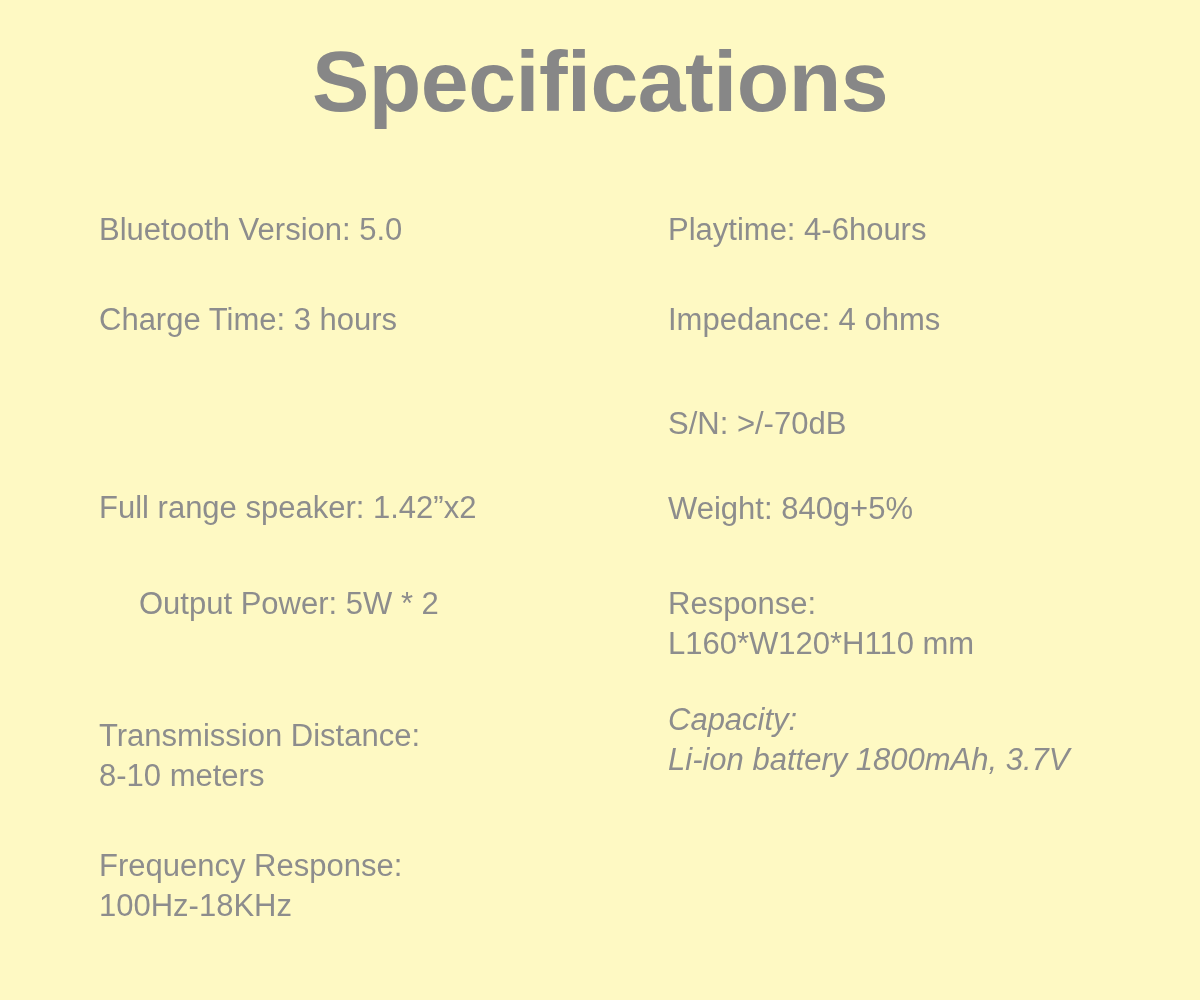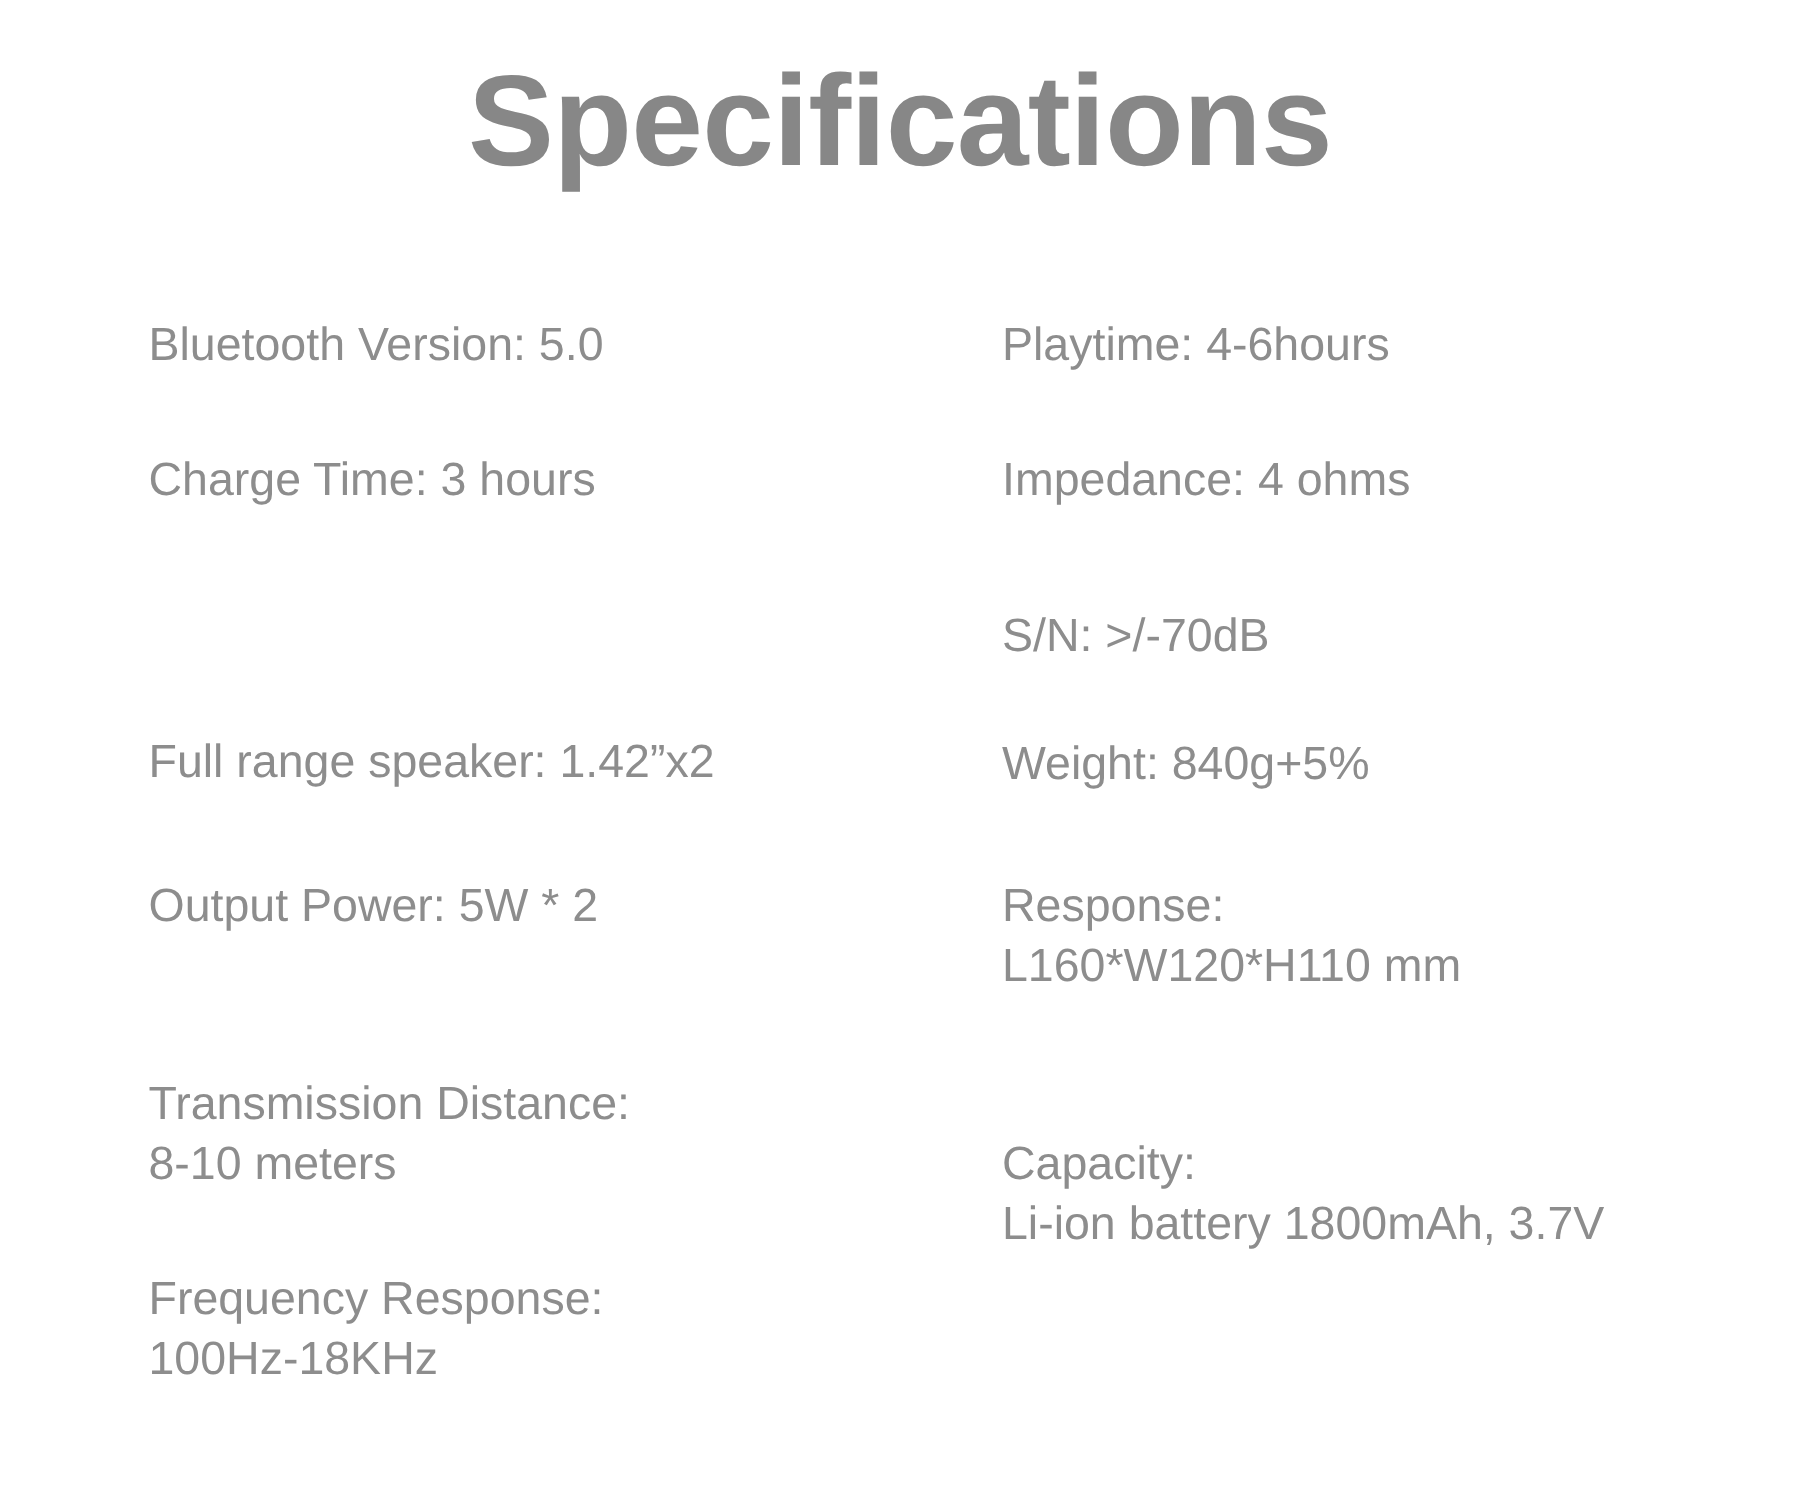--- a/index.html
+++ b/index.html
@@ -10,21 +10,21 @@
     width: 1200px;
     height: 1000px;
     background: #e8e8e6;
     font-family: "Liberation Sans", sans-serif;
     overflow: hidden;
   }
   .sheet {
     position: relative;
     width: 1200px;
     height: 1000px;
-    background: #ffffff;
+    background: #fef9c3;
   }
   .page-title {
     position: absolute;
     left: 0;
     top: 38px;
     width: 1200px;
     text-align: center;
     font-size: 86px;
     font-weight: bold;
     color: #878787;
@@ -58,21 +58,21 @@
 
 <div class="spec-item col-left" style="top: 210px;">
       <span class="spec-line">Bluetooth Version: 5.0</span>
     </div>
     <div class="spec-item col-left" style="top: 300px;">
       <span class="spec-line">Charge Time: 3 hours</span>
     </div>
     <div class="spec-item col-left" style="top: 488px;">
       <span class="spec-line">Full range speaker: 1.42”x2</span>
     </div>
-    <div class="spec-item col-left" style="top: 584px;">
+    <div class="spec-item col-left" style="top: 584px; margin-left: 40px;">
       <span class="spec-line">Output Power: 5W * 2</span>
     </div>
     <div class="spec-item col-left" style="top: 716px;">
       <span class="spec-line">Transmission Distance:</span>
       <span class="spec-line">8-10 meters</span>
     </div>
     <div class="spec-item col-left" style="top: 846px;">
       <span class="spec-line">Frequency Response:</span>
       <span class="spec-line">100Hz-18KHz</span>
     </div>
@@ -85,17 +85,17 @@
     <div class="spec-item col-right" style="top: 404px;">
       <span class="spec-line">S/N: &gt;/-70dB</span>
     </div>
     <div class="spec-item col-right" style="top: 489px;">
       <span class="spec-line">Weight: 840g+5%</span>
     </div>
     <div class="spec-item col-right" style="top: 584px;">
       <span class="spec-line">Response:</span>
       <span class="spec-line">L160*W120*H110 mm</span>
     </div>
-    <div class="spec-item col-right" style="top: 756px;">
+    <div class="spec-item col-right" style="top: 700px; font-style: italic;">
       <span class="spec-line">Capacity:</span>
       <span class="spec-line">Li-ion battery 1800mAh, 3.7V</span>
     </div>
   </div>
 
 </body></html>

